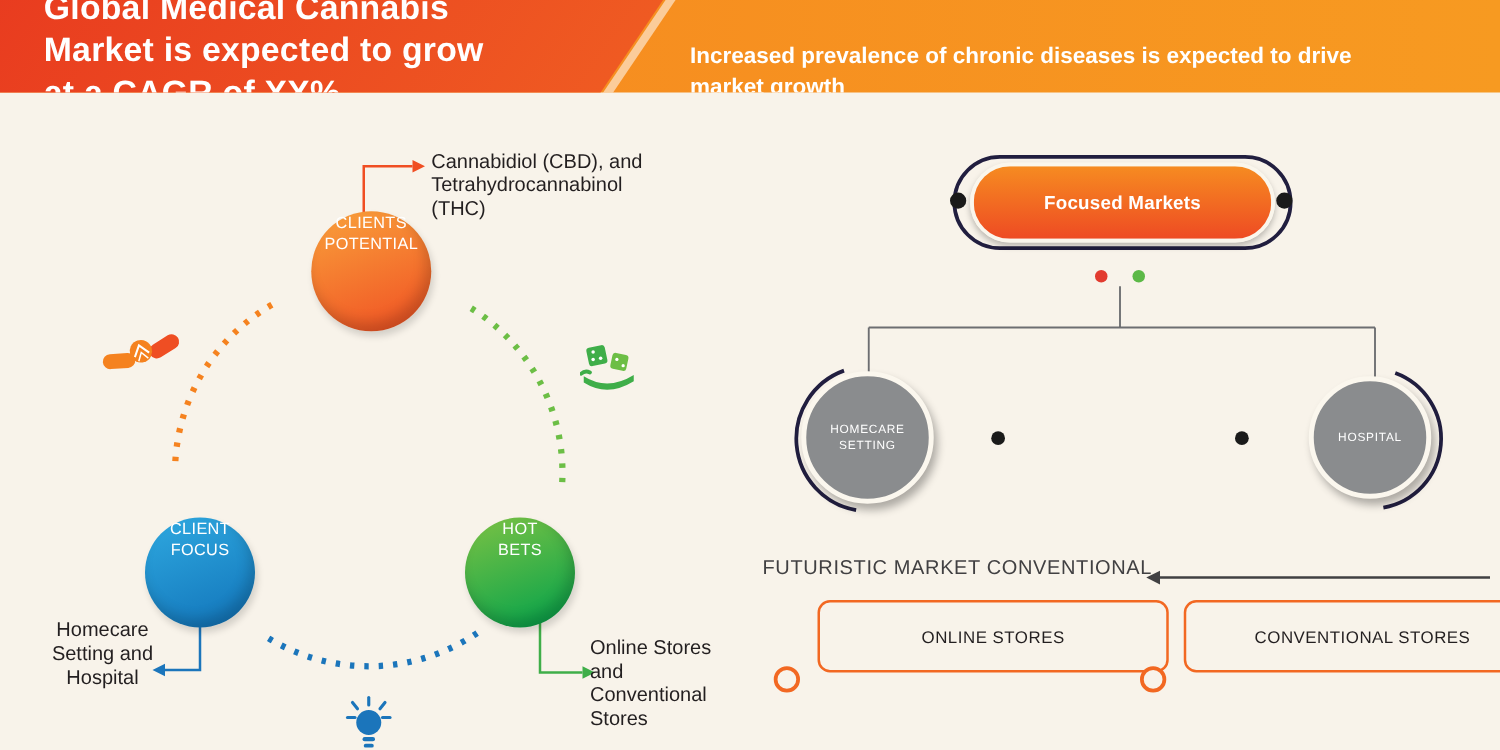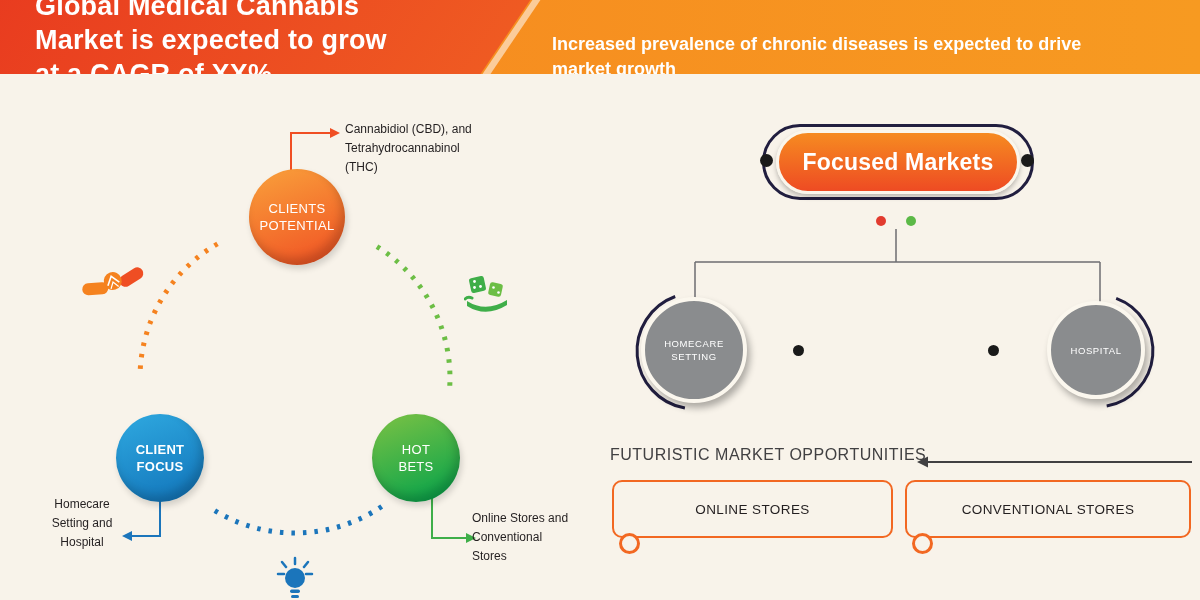--- a/index.html
+++ b/index.html
@@ -34,54 +34,54 @@
     position: absolute; left: 540px; top: 20px; margin: 12px;
     color: #fff; font-size: 18px; line-height: 25px; font-weight: 700;
   }
 
   
   .deco { position: absolute; left: 0; top: 0; width: 1200px; height: 600px; pointer-events: none; }
 
   
   .node {
     position: absolute; border-radius: 50%;
-    display: flex; align-items: center; justify-content: center; text-align: center;
+    display: flex; justify-content: center; text-align: center;
     color: #fff; font-size: 13px; line-height: 17px; font-weight: 500; letter-spacing: .3px;
     box-shadow: inset -4px -7px 10px rgba(0,0,0,.18), 2px 4px 6px rgba(0,0,0,.15);
   }
   .node-orange { left: 249px; top: 169px; width: 96px; height: 96px;
     background: linear-gradient(160deg, #f9a13b, #f04f23); }
   .node-blue   { left: 116px; top: 414px; width: 88px; height: 88px;
-    background: linear-gradient(160deg, #2fa9e0, #1173b9); font-weight: bold; }
+    background: linear-gradient(160deg, #2fa9e0, #1173b9); }
   .node-green  { left: 372px; top: 414px; width: 88px; height: 88px;
     background: linear-gradient(160deg, #7cc244, #00a14b); }
 
   .callout {
-    position: absolute; color: #231f20; font-size: 12px; line-height: 19px;
+    position: absolute; color: #231f20; font-size: 16px; line-height: 19px;
   }
   .callout-cbd      { left: 345px; top: 120px; text-align: left; }
   .callout-homecare { left: 28px;  top: 495px; width: 108px; text-align: center; }
   .callout-stores   { left: 472px; top: 509px; width: 126px; text-align: left; }
 
   .icon-svg { position: absolute; }
   .icon-handshake { left: 80px;  top: 258px; }
   .icon-dicehand  { left: 464px; top: 274px; }
   .icon-bulb      { left: 276px; top: 556px; }
 
   
   .fm-outline {
     position: absolute; left: 762px; top: 124px; width: 272px; height: 76px;
     border: 3px solid #211e3f; border-radius: 40px; box-sizing: border-box;
   }
   .fm-pill {
     position: absolute; left: 776px; top: 130px; width: 244px; height: 64px; box-sizing: border-box;
     border-radius: 32px; border: 3px solid #faf6ec;
     background: linear-gradient(180deg, #f68b21, #ee4b23);
     display: flex; align-items: center; justify-content: center;
-    color: #fff; font-weight: 700; font-size: 23px; letter-spacing: .2px;
+    color: #fff; font-weight: 700; font-size: 15px; letter-spacing: .2px;
     box-shadow: 0 3px 5px rgba(0,0,0,.25);
   }
   .dot { position: absolute; border-radius: 50%; }
   .dot-outline-left  { left: 760px;  top: 154px; width: 13px; height: 13px; background: #1a1a1a; }
   .dot-outline-right { left: 1021px; top: 154px; width: 13px; height: 13px; background: #1a1a1a; }
   .dot-red   { left: 876px; top: 216px; width: 10px; height: 10px; background: #e23b2f; }
   .dot-grn   { left: 906px; top: 216px; width: 10px; height: 10px; background: #5cb947; }
   .dot-mid-left  { left: 793px; top: 345px; width: 11px; height: 11px; background: #1a1a1a; }
   .dot-mid-right { left: 988px; top: 345px; width: 11px; height: 11px; background: #1a1a1a; }
 
@@ -97,21 +97,21 @@
 
   
   .opp-heading {
     position: absolute; left: 610px; top: 446px;
     font-size: 16px; color: #414042; letter-spacing: .5px;
   }
   .opp-box {
     position: absolute; top: 480px; height: 58px; box-sizing: border-box;
     border: 2px solid #f26822; border-radius: 10px;
     display: flex; align-items: center; justify-content: center;
-    font-size: 13.5px; color: #231f20; letter-spacing: .4px; font-weight: 500;
+    font-size: 13.5px; color: #231f20; letter-spacing: .4px; font-weight: 500; margin-left: 42px;
   }
   .opp-box-1 { left: 612px; width: 281px; }
   .opp-box-2 { left: 905px; width: 286px; }
   .opp-circle {
     position: absolute; width: 15px; height: 15px; box-sizing: content-box;
     border: 3px solid #f26822; border-radius: 50%; background: #f8f3ea;
   }
   .opp-circle-1 { left: 619px; top: 533px; }
   .opp-circle-2 { left: 912px; top: 533px; }
 </style>
@@ -226,21 +226,21 @@
   <div class="gray-node gray-homecare">
     <span class="ws">HOMECARE
 SETTING</span>
   </div>
   <div class="gray-node gray-hospital">
     <span class="ws">HOSPITAL</span>
   </div>
   <span class="dot dot-mid-left"></span>
   <span class="dot dot-mid-right"></span>
 
-  <div class="opp-heading">FUTURISTIC MARKET OPPORTUNITIES</div>
+  <div class="opp-heading">FUTURISTIC MARKET CONVENTIONAL</div>
   <div class="opp-box opp-box-1">
     <span>ONLINE STORES</span>
   </div>
   <div class="opp-box opp-box-2">
     <span>CONVENTIONAL STORES</span>
   </div>
   <span class="opp-circle opp-circle-1"></span>
   <span class="opp-circle opp-circle-2"></span>
 
 </div>

